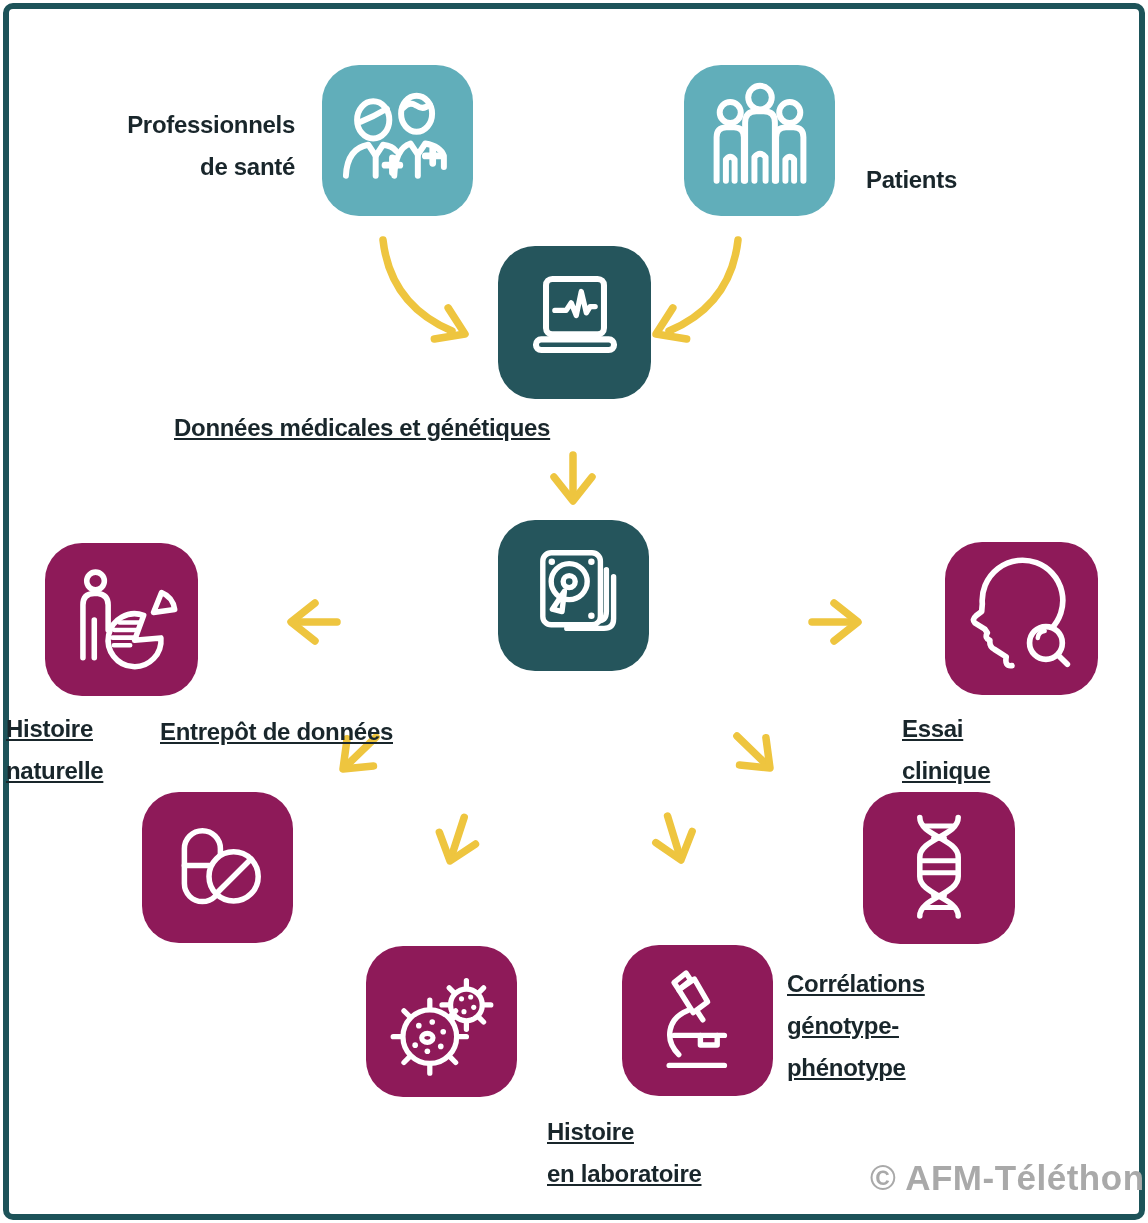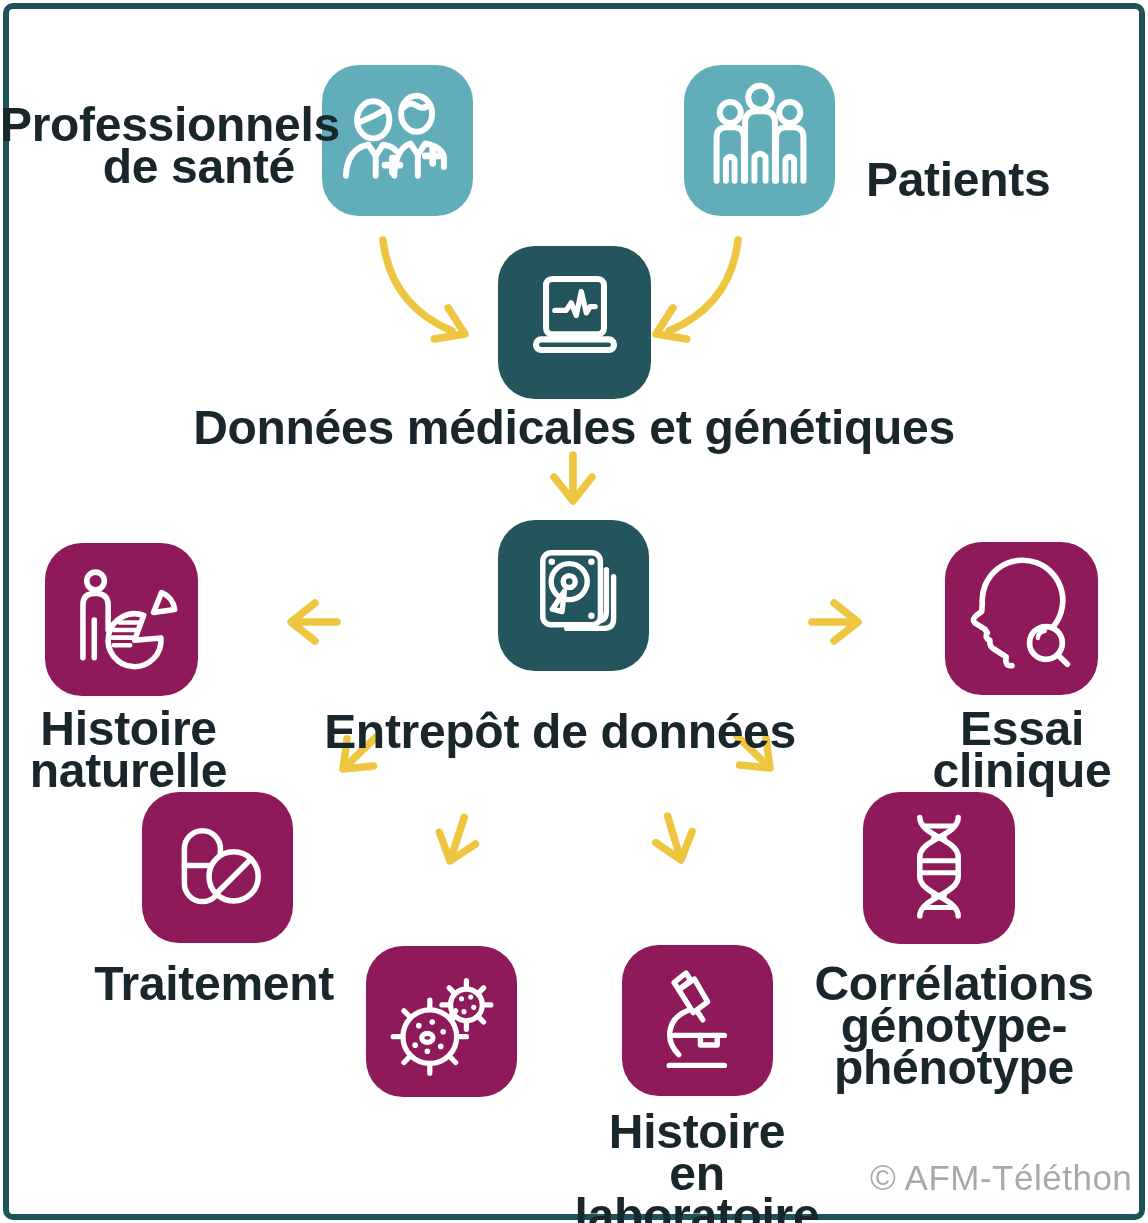--- a/index.html
+++ b/index.html
@@ -3,24 +3,24 @@
 <meta charset="utf-8">
 <style>
   html,body{margin:0;padding:0;}
   .canvas{position:relative;width:1148px;height:1223px;background:#fff;font-family:"Liberation Sans",sans-serif;overflow:hidden;}
   .frame{position:absolute;left:3px;top:3px;right:3px;bottom:3px;border:6px solid var(--border);border-radius:10px;pointer-events:none;}
   .tile{position:absolute;border-radius:37px;display:flex;align-items:center;justify-content:center;}
   .tile.teal{background:var(--light-teal);}
   .tile.dark{background:var(--dark-teal);}
   .tile.magenta{background:var(--magenta);}
   .tile svg{display:block;}
-  .lbl{position:absolute;font-weight:700;font-size:48px;line-height:42px;color:var(--text);white-space:pre-line;letter-spacing:-0.3px;}
-  .lbl.center{text-align:center;}
+  .lbl{position:absolute;font-weight:700;font-size:24px;line-height:42px;color:var(--text);white-space:pre-line;letter-spacing:-0.3px;}
+  .lbl.center{text-align:left;text-decoration:underline;}
   .lbl.right{text-align:right;}
-  .copyright{position:absolute;font-size:35px;font-weight:400;color:var(--gray);letter-spacing:0.5px;white-space:nowrap;}
+  .copyright{position:absolute;font-size:35px;font-weight:700;color:var(--gray);letter-spacing:0.5px;white-space:nowrap;}
   #arrows{position:absolute;left:0;top:0;}
   #arrows path{stroke:var(--yellow);stroke-width:7.5;fill:none;stroke-linecap:round;stroke-linejoin:round;}
   .ic{stroke:#fff;fill:none;stroke-linecap:round;stroke-linejoin:round;}
 </style>
 </head>
 <body>
 
 <div class="canvas">
   <div class="frame"></div>
 
@@ -148,21 +148,20 @@
 clinique</div>
 
   <div class="tile magenta" style="left:142px;top:792px;width:151px;height:151px;">
     <svg class="ic" width="120" height="120" viewBox="0 0 100 100" stroke-width="4.6">
       <rect x="22" y="19" width="30" height="59" rx="15"></rect>
       <path d="M22 48 H52"></path>
       <circle cx="63" cy="57" r="20.5" fill="#8e1a59"></circle>
       <path d="M48.5 71.5 L77.5 42.5"></path>
     </svg>
   </div>
-  <div class="lbl center" style="left:64px;top:963px;width:300px;">Traitement</div>
 
   <div class="tile magenta" style="left:366px;top:946px;width:151px;height:151px;">
     <svg class="ic" width="122" height="122" viewBox="0 0 100 100" stroke-width="4.3">
       <g>
         <path d="M70 16 V23 M84.1 22 L79.2 26.9 M90 36 H83 M84.1 50 L79.2 45.1 M70 56 V49 M55.9 50 L60.8 45.1 M50 36 H57 M55.9 22 L60.8 26.9"></path>
         <circle cx="70" cy="36" r="13" fill="#8e1a59"></circle>
         <circle cx="66" cy="31" r="2.1" fill="#fff" stroke="none"></circle>
         <circle cx="73.5" cy="29.5" r="2.1" fill="#fff" stroke="none"></circle>
         <circle cx="76" cy="38" r="2.1" fill="#fff" stroke="none"></circle>
         <circle cx="68" cy="41.5" r="2.1" fill="#fff" stroke="none"></circle>
@@ -195,18 +194,18 @@
   <div class="lbl center" style="left:547px;top:1111px;width:300px;">Histoire
 en laboratoire</div>
 
   <div class="tile magenta" style="left:863px;top:792px;width:152px;height:152px;">
     <svg class="ic" width="120" height="120" viewBox="0 0 100 100" stroke-width="4.6">
       <path d="M34 8 C34 23 66 26 66 41 L66 57 C66 72 34 75 34 90"></path>
       <path d="M66 8 C66 23 34 26 34 41 L34 57 C34 72 66 75 66 90"></path>
       <path d="M37.5 15 H62.5 M45.5 25 H54.5 M36 44 H64 M36 54 H64 M45.5 73 H54.5 M37.5 83 H62.5" stroke-width="4.2"></path>
     </svg>
   </div>
-  <div class="lbl center" style="left:804px;top:963px;width:300px;">Corrélations
+  <div class="lbl center" style="left:787px;top:963px;width:300px;">Corrélations
 génotype-
 phénotype</div>
 
   <div class="copyright" style="left:870px;top:1158px;">© AFM-Téléthon</div>
 </div>
 
 </body></html>

